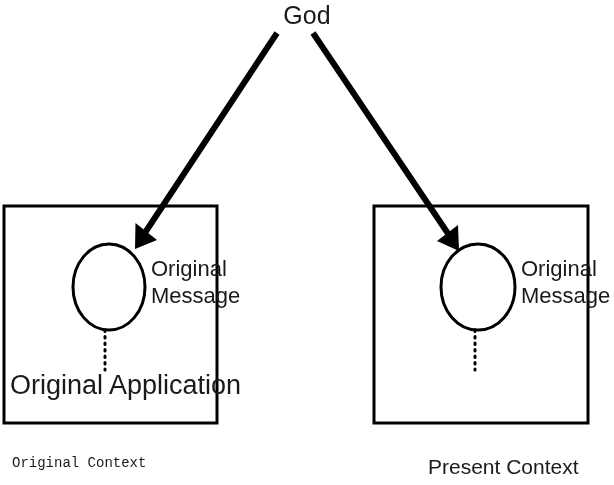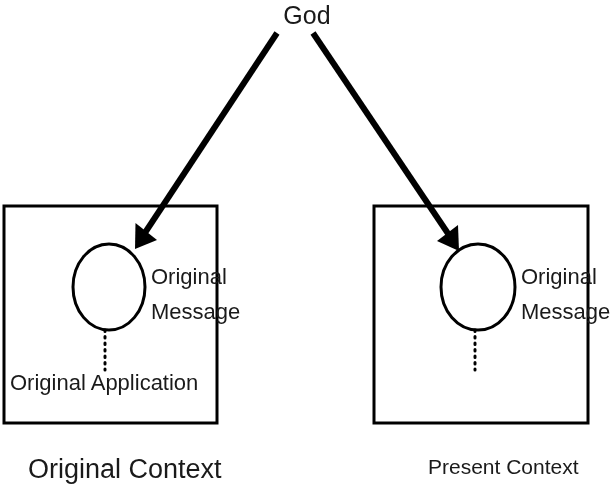--- a/index.html
+++ b/index.html
@@ -53,38 +53,39 @@
   #right-message-label {
     left: 521px;
     top: 255px;
     font-size: 22px;
     line-height: 27px;
     text-align: left;
   }
   #left-application-label {
     left: 10px;
     top: 372px;
-    font-size: 22px;
+    font-size: 27px;
   }
   #right-application-label {
     left: 385px;
     top: 372px;
     font-size: 22px;
   }
   #left-context-label {
-    left: 28px;
+    left: 12px;
     top: 456px;
-    font-size: 27px;
+    font-size: 14px;
+    font-family: Liberation Mono, monospace;
   }
   #right-context-label {
     left: 428px;
     top: 456px;
     font-size: 21px;
   }
-  .msg-line { display: block; margin-top: 8px; }
+  .msg-line { display: block; }
 </style>
 </head>
 <body>
 
 <div id="diagram-root">
 
   <svg class="layer-svg" viewBox="0 0 614 485" xmlns="http://www.w3.org/2000/svg">
 
     <rect x="4" y="206" width="213" height="217" fill="none" stroke="#000000" stroke-width="3"></rect>
 

